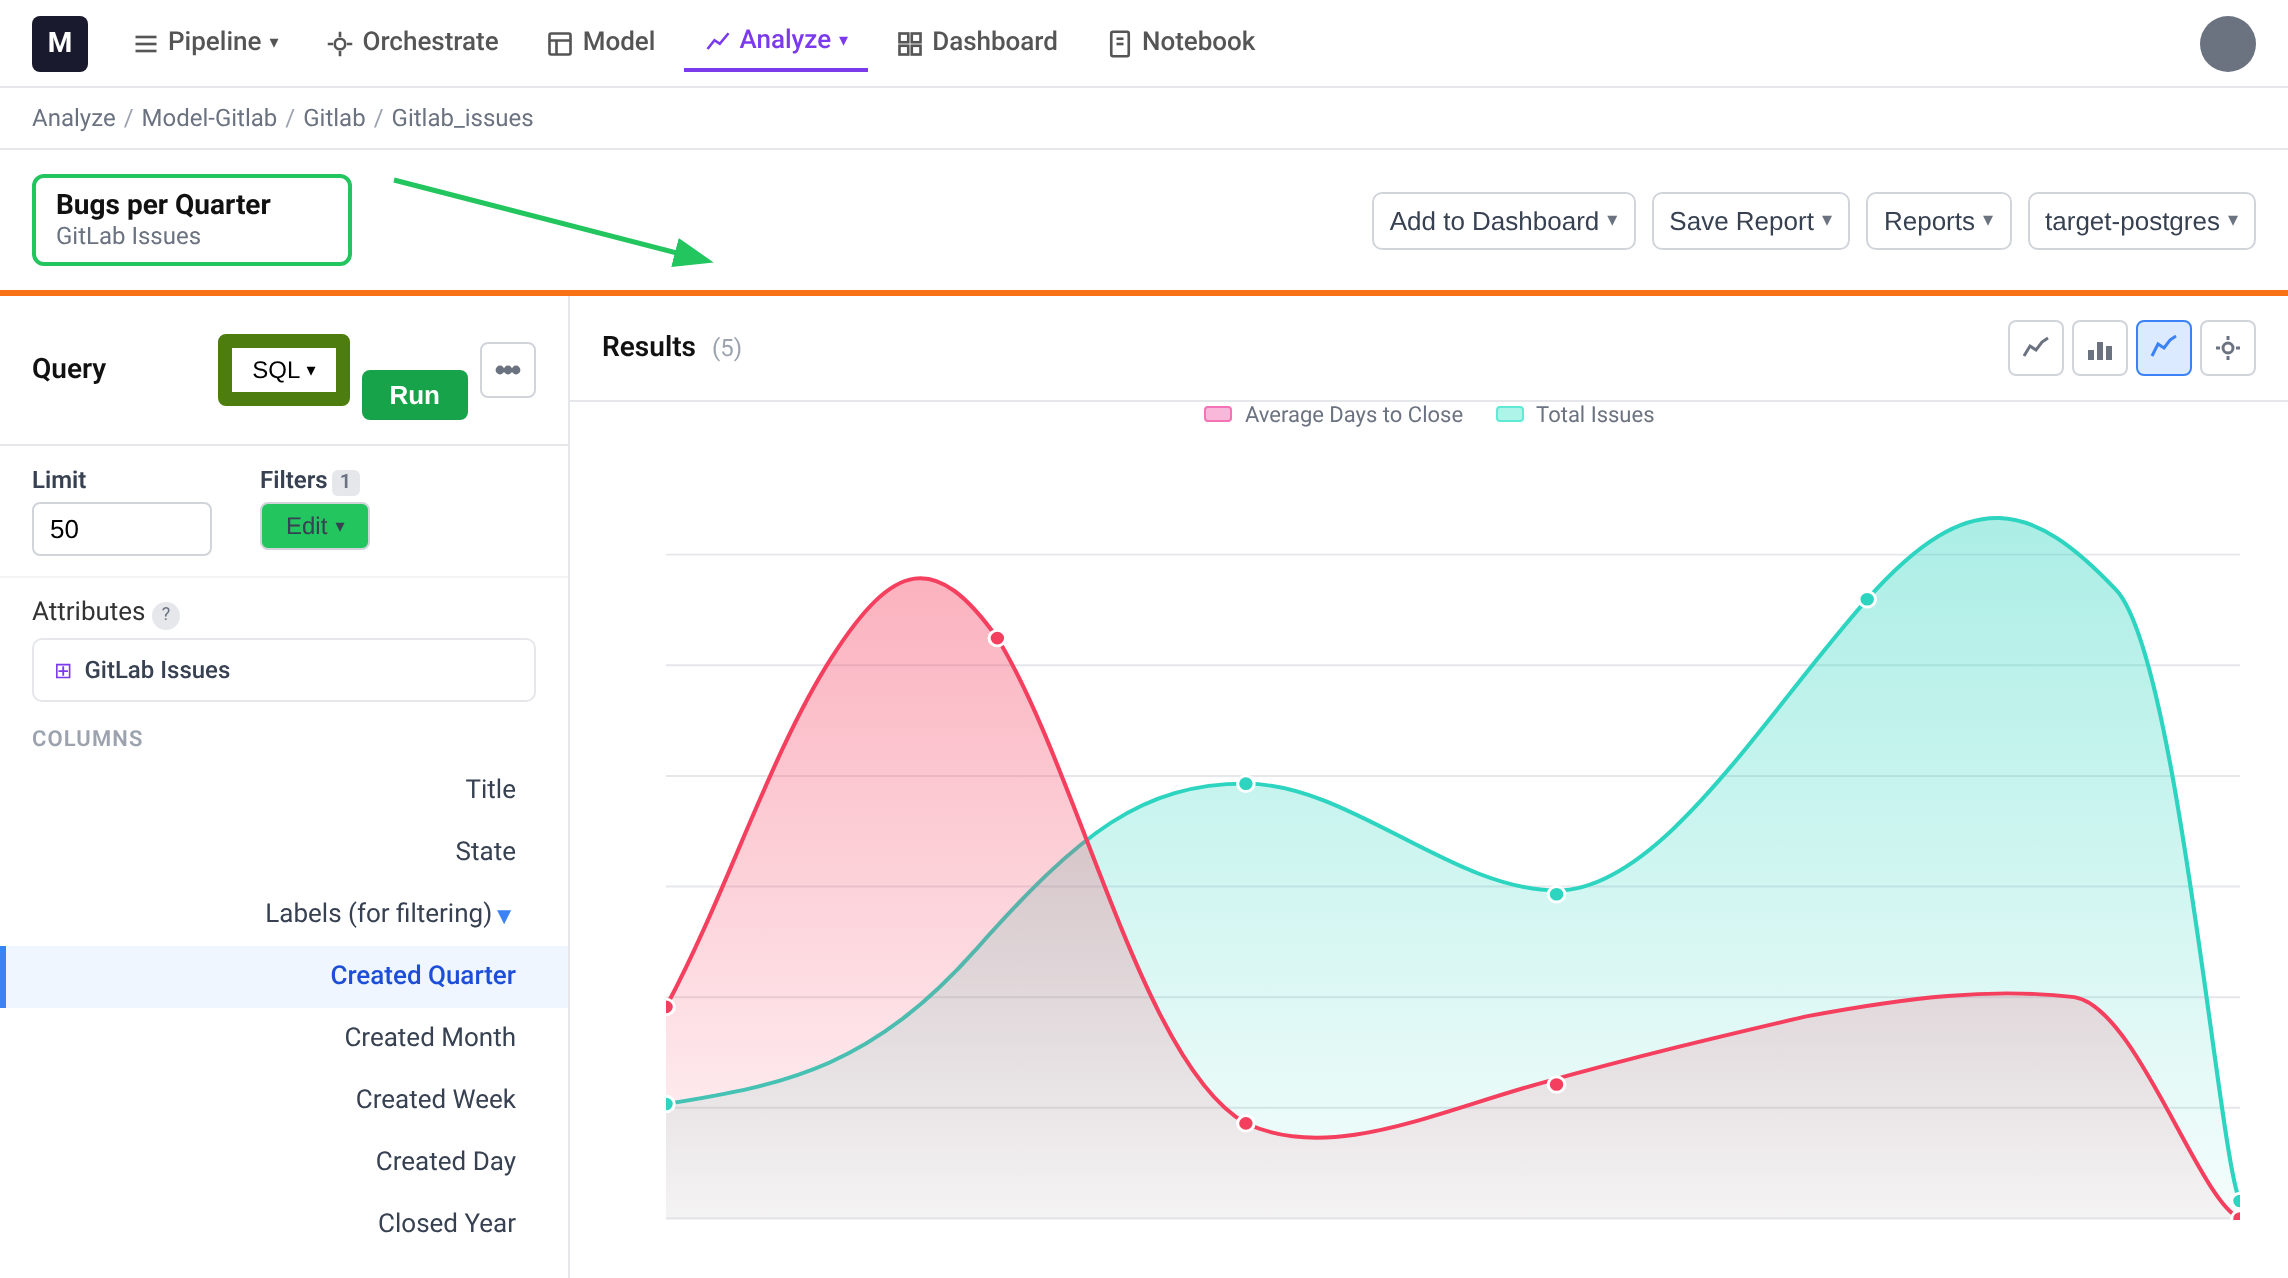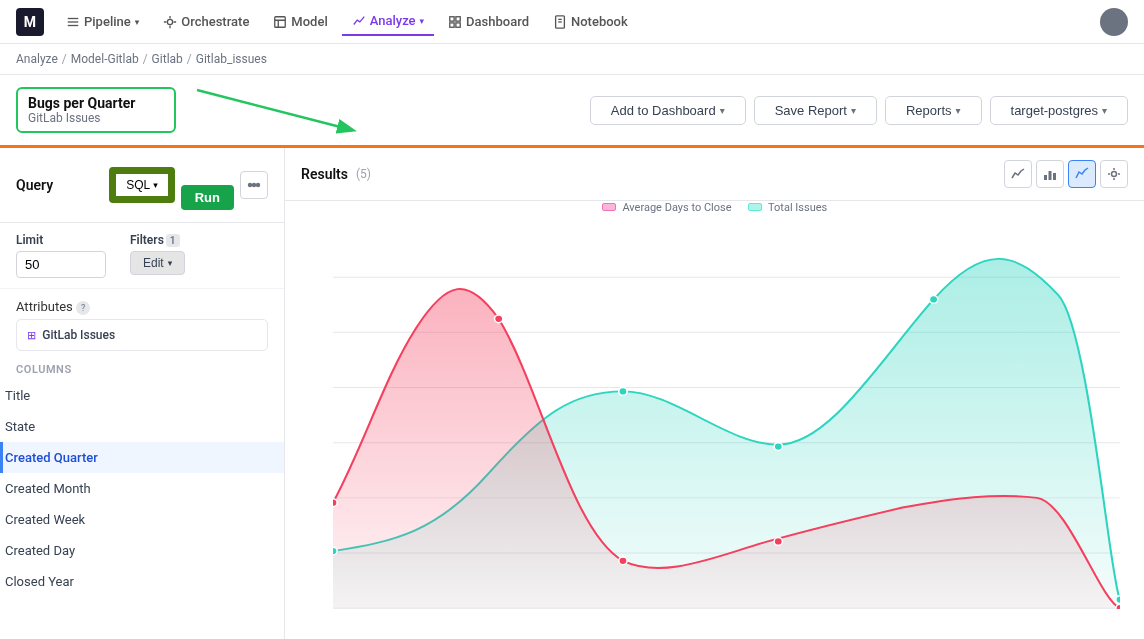--- a/index.html
+++ b/index.html
@@ -27,21 +27,21 @@
 
     
     .header-bar {
       display: flex; align-items: center; padding: 10px 16px; border-bottom: 3px solid #f97316; gap: 8px;
     }
     .report-title-block { border: 2px solid #22c55e; border-radius: 6px; padding: 6px 10px; margin-right: 8px; min-width: 160px; }
     .report-title-block .title { font-weight: 700; font-size: 14px; color: #111; }
     .report-title-block .subtitle { font-size: 12px; color: #6b7280; }
     .header-actions { display: flex; align-items: center; gap: 8px; margin-left: auto; }
     .btn-outline {
-      display: flex; align-items: center; gap: 4px; padding: 6px 20px;
+      display: flex; align-items: center; gap: 4px; padding: 6px 8px;
       border: 1px solid #d1d5db; border-radius: 5px; background: #fff;
       font-size: 13px; cursor: pointer; color: #374151; font-weight: 500;
     }
     .btn-outline .chevron { font-size: 10px; color: #6b7280; }
     .btn-save { background: #fff; }
 
     
     .main-layout { display: flex; height: calc(639px - 44px - 33px - 56px); }
 
     
@@ -64,22 +64,22 @@
 
     .attributes-header { display: flex; align-items: center; justify-content: space-between; padding: 10px 16px 4px; }
     .info-icon { width: 14px; height: 14px; border-radius: 50%; background: #e5e7eb; display: inline-flex; align-items: center; justify-content: center; font-size: 9px; color: #6b7280; cursor: pointer; }
 
     .source-block { margin: 0 16px 8px; padding: 8px 10px; border: 1px solid #e5e7eb; border-radius: 5px; display: flex; align-items: center; gap: 6px; font-size: 12px; font-weight: 500; color: #374151; }
     .source-icon { font-size: 11px; color: #7c3aed; }
 
     .columns-label { padding: 4px 16px; font-size: 11px; color: #9ca3af; font-weight: 600; text-transform: uppercase; letter-spacing: 0.05em; }
 
     .attr-item {
-      padding: 8px 2px; font-size: 13px; color: #374151; cursor: pointer; border-left: 3px solid transparent;
-      display: flex; align-items: center; justify-content: flex-start;
+      padding: 8px 26px; font-size: 13px; color: #374151; cursor: pointer; border-left: 3px solid transparent;
+      display: flex; align-items: center; justify-content: flex-end;
     }
     .attr-item.selected { background: #eff6ff; border-left-color: #3b82f6; color: #1d4ed8; font-weight: 500; }
     .attr-item.has-filter { display: flex; align-items: center; }
     .filter-icon { color: #3b82f6; font-size: 12px; }
 
     
     .right-panel { flex: 1; background: #fff; overflow: hidden; display: flex; flex-direction: column; }
     .results-header { display: flex; align-items: center; padding: 12px 16px; border-bottom: 1px solid #e5e7eb; gap: 8px; }
     .results-title { font-weight: 600; font-size: 14px; color: #111; }
     .results-count { font-size: 12px; color: #9ca3af; }
@@ -93,21 +93,21 @@
     .legend-pink { background: rgba(244,114,182,0.5); border: 1px solid #f472b6; }
     .legend-teal { background: rgba(94,234,212,0.5); border: 1px solid #5eead4; }
 
     svg.chart { width: 100%; height: 100%; }
 
     
     .limit-filters-row { display: flex; align-items: flex-start; padding: 10px 16px; gap: 24px; border-bottom: 1px solid #f3f4f6; }
     .limit-group label { font-size: 12px; font-weight: 600; color: #374151; display: block; margin-bottom: 4px; }
     .filters-group label { font-size: 12px; font-weight: 600; color: #374151; display: block; margin-bottom: 4px; }
     .filter-count { font-size: 10px; background: #e5e7eb; border-radius: 3px; padding: 1px 4px; color: #6b7280; margin-left: 2px; }
-    .edit-filter-btn { padding: 4px 12px; border: 1px solid #d1d5db; border-radius: 4px; background: #e5e5e5; font-size: 12px; cursor: pointer; color: #374151; display: flex; align-items: center; gap: 4px; }
+    .edit-filter-btn { padding: 4px 12px; border: 1px solid #d1d5db; border-radius: 4px; background: #22c55e; font-size: 12px; cursor: pointer; color: #374151; display: flex; align-items: center; gap: 4px; }
   </style>
 </head>
 <body>
 
 <nav class="top-nav">
   <div class="nav-logo">
     <span>M</span>
   </div>
 
   <div class="nav-item">
@@ -265,20 +265,24 @@
     </div>
 
     <div class="columns-label">Columns</div>
 
     <div class="attr-item">
       <span>Title</span>
     </div>
     <div class="attr-item">
       <span>State</span>
     </div>
+    <div class="attr-item has-filter">
+      <span>Labels (for filtering)</span>
+      <span class="filter-icon">▼</span>
+    </div>
     <div class="attr-item selected">
       <span>Created Quarter</span>
     </div>
     <div class="attr-item">
       <span>Created Month</span>
     </div>
     <div class="attr-item">
       <span>Created Week</span>
     </div>
     <div class="attr-item">

